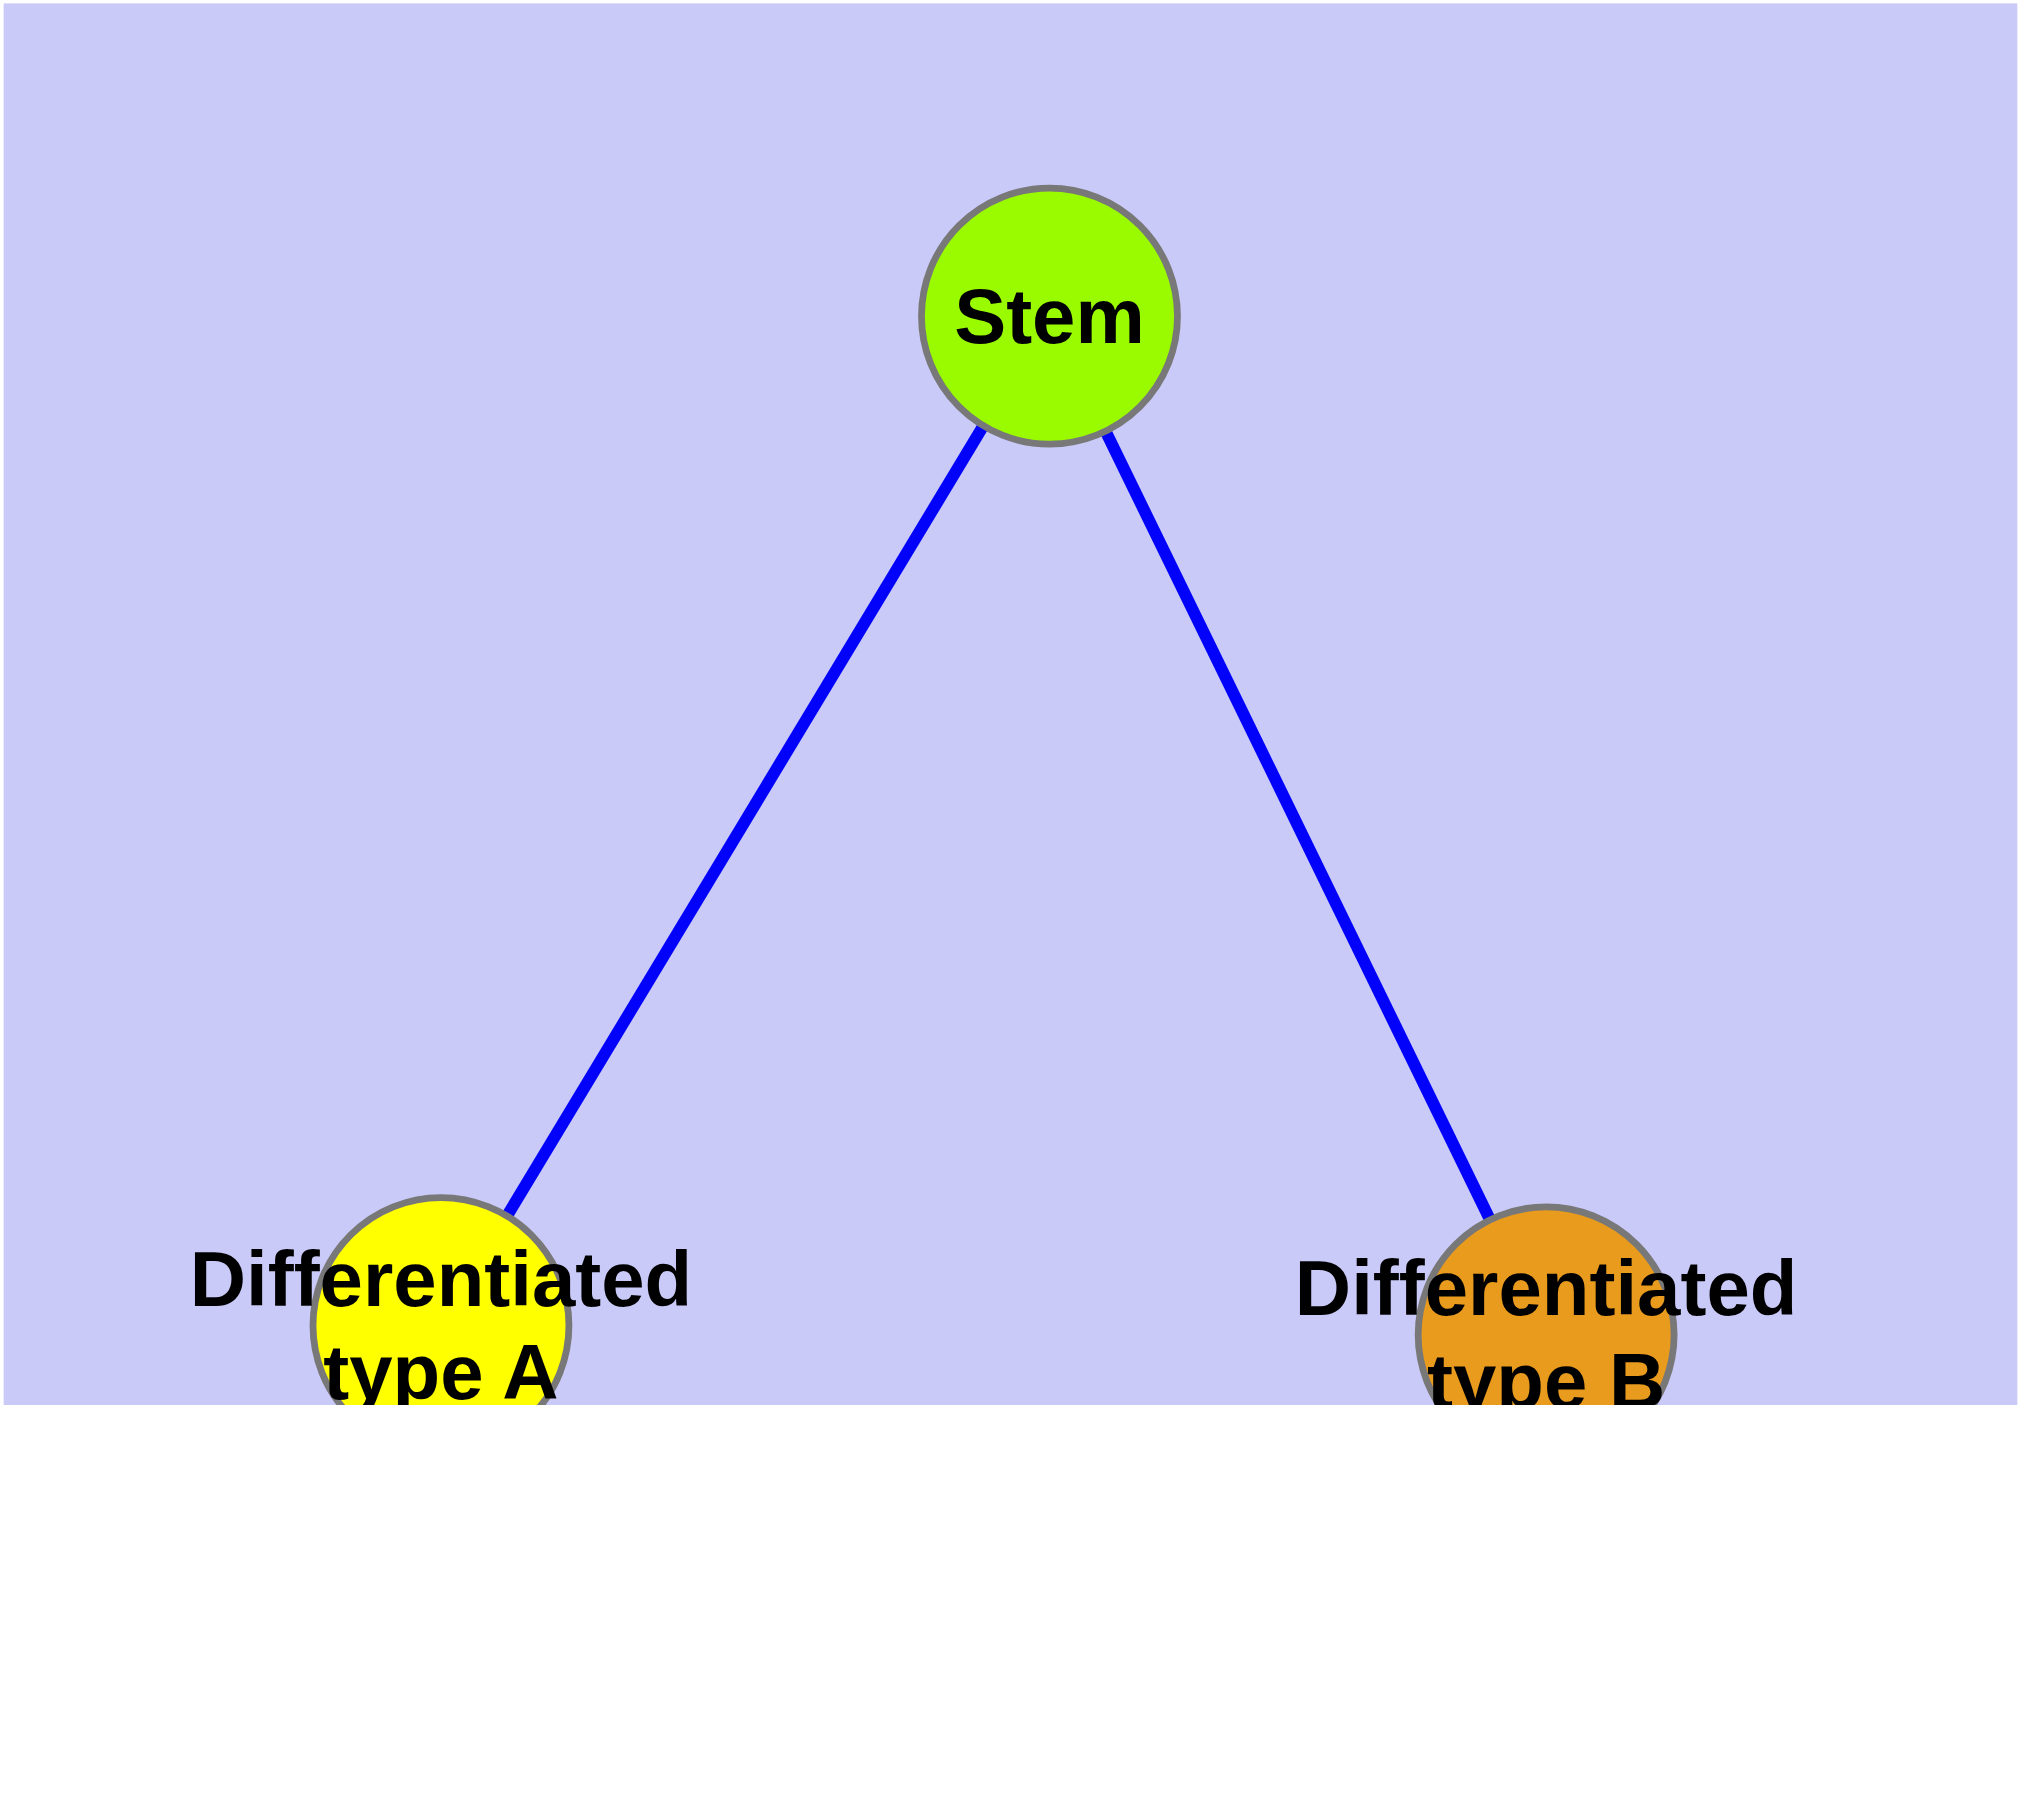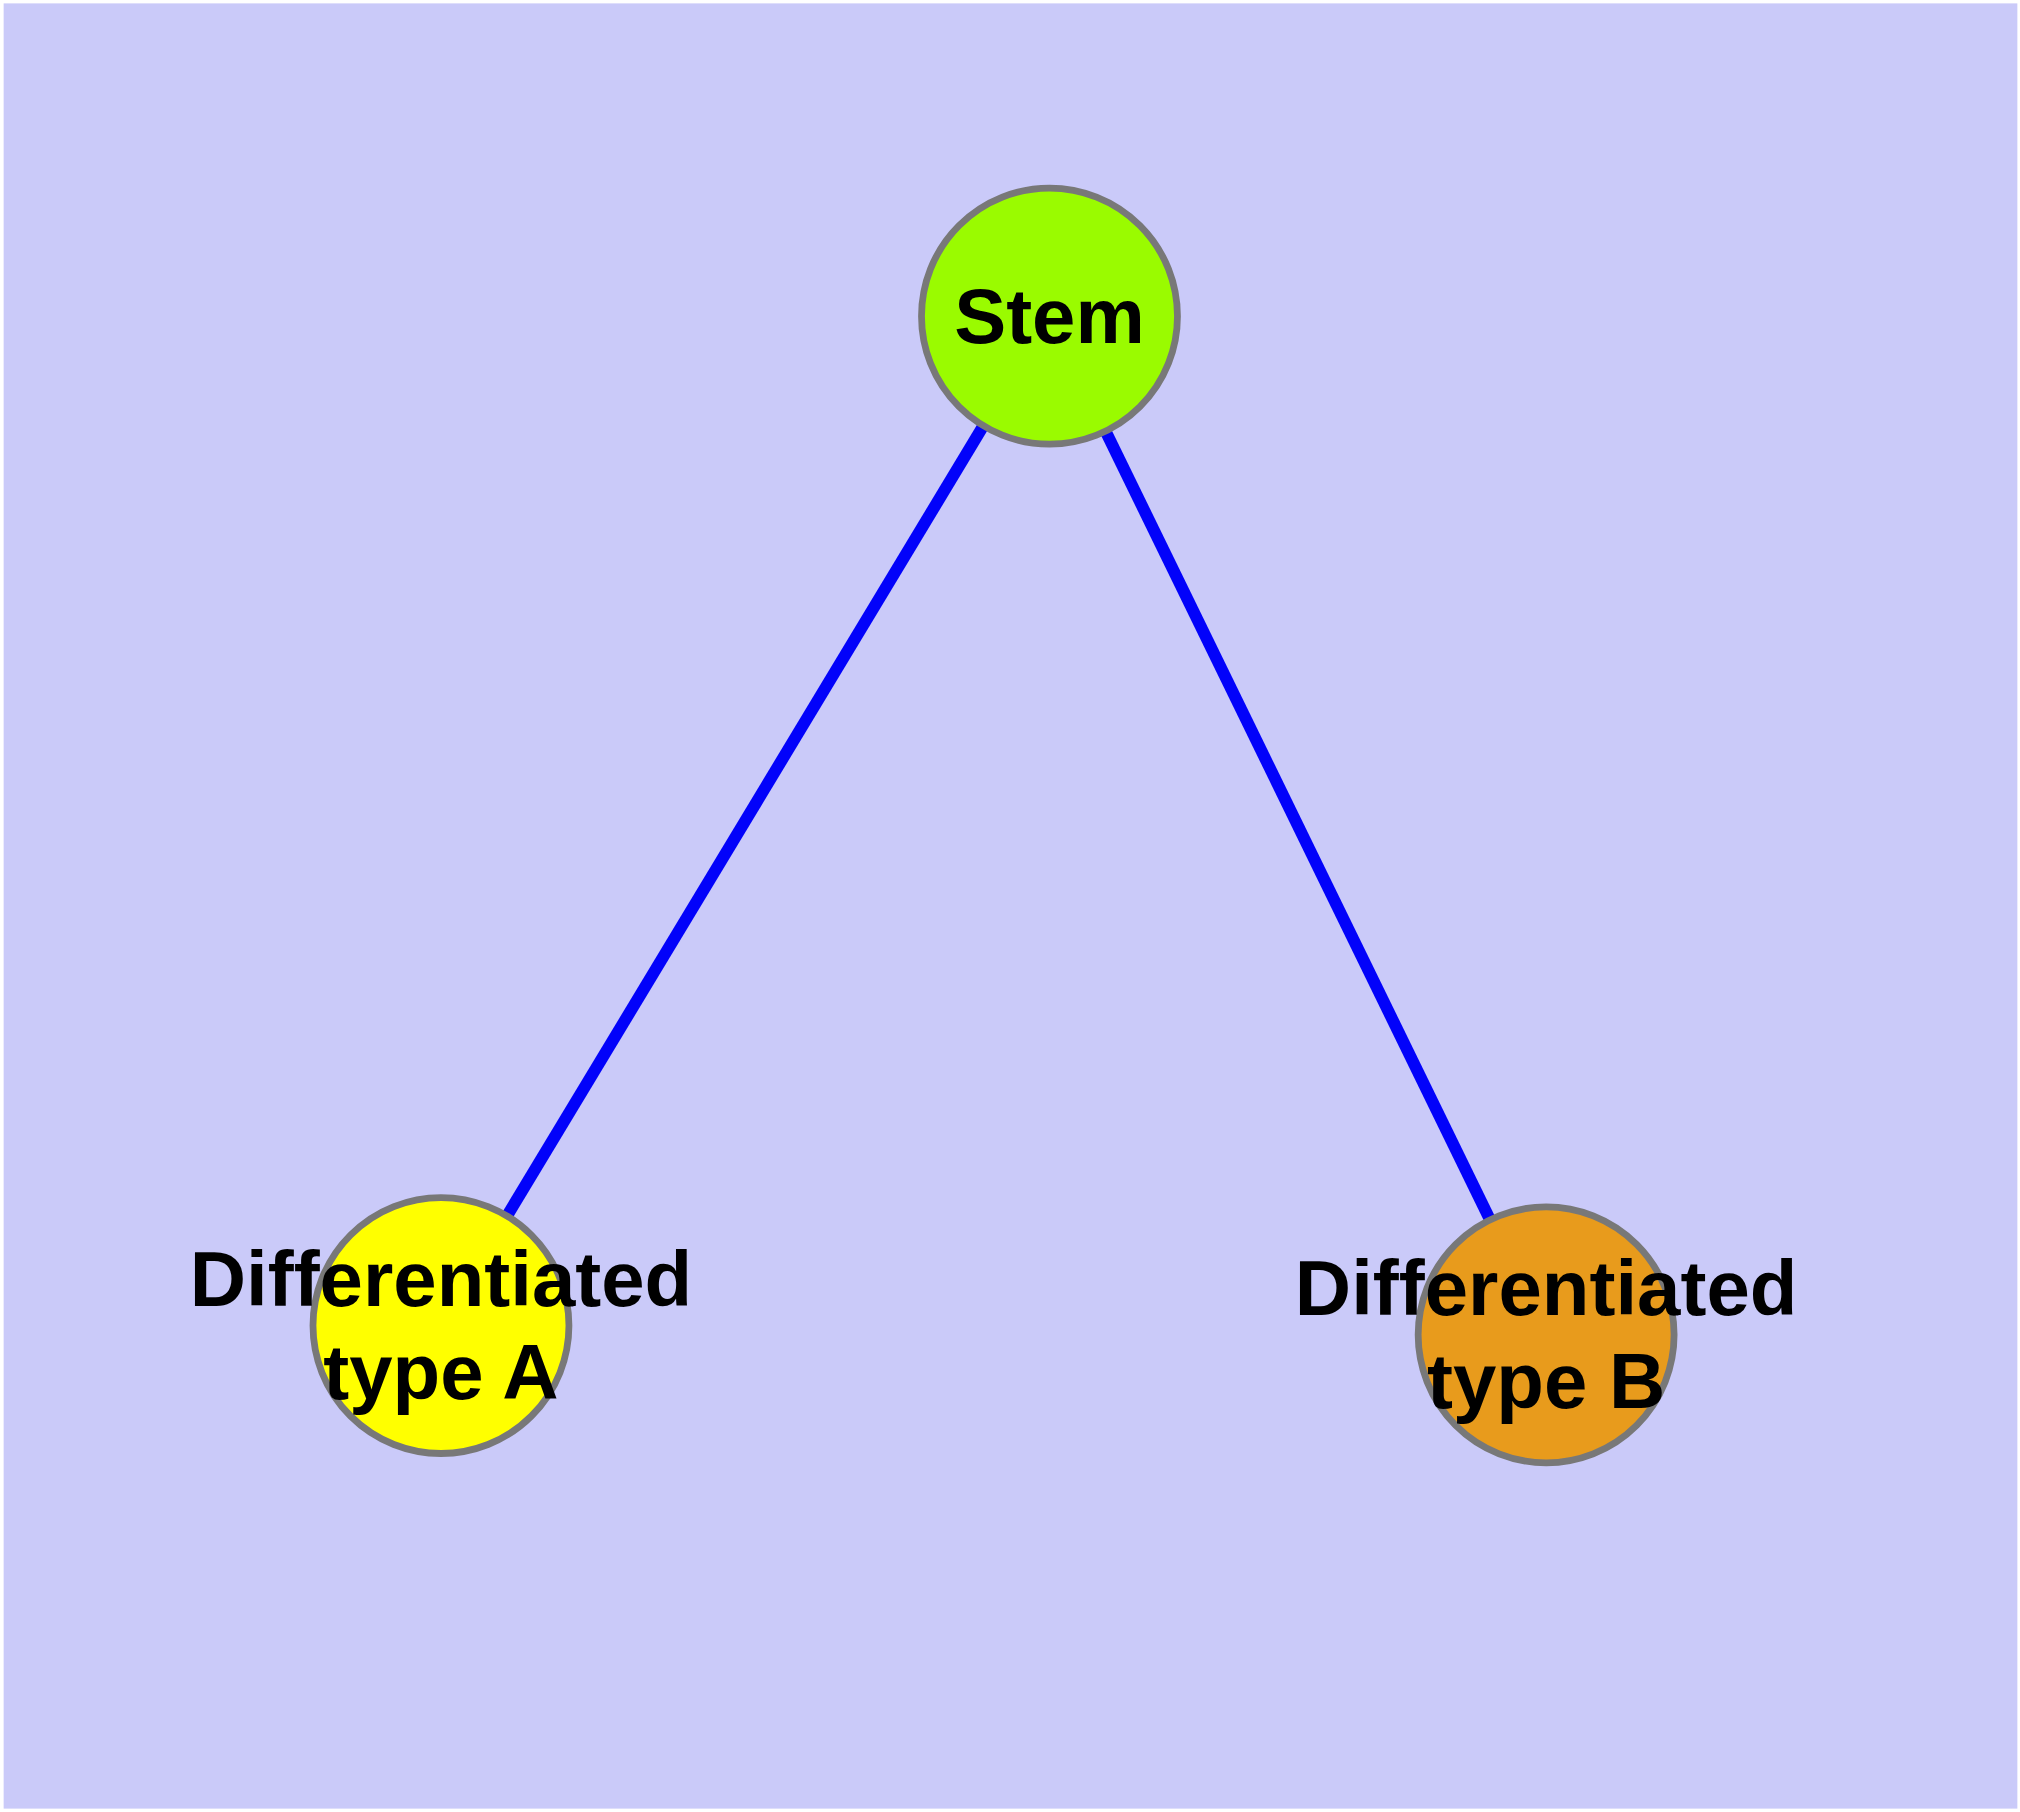--- a/index.html
+++ b/index.html
@@ -3,21 +3,21 @@
 <meta charset="utf-8">
 <style>
   html, body {
     margin: 0;
     padding: 0;
     background: #ffffff;
   }
   .stage {
     position: relative;
     width: 2021px;
-    height: 1812px;
+    height: 1405px;
     background: #ffffff;
     overflow: hidden;
   }
   svg.graph {
     display: block;
     width: 2021px;
     height: 1812px;
   }
   .edge {
     stroke-width: 14px;

